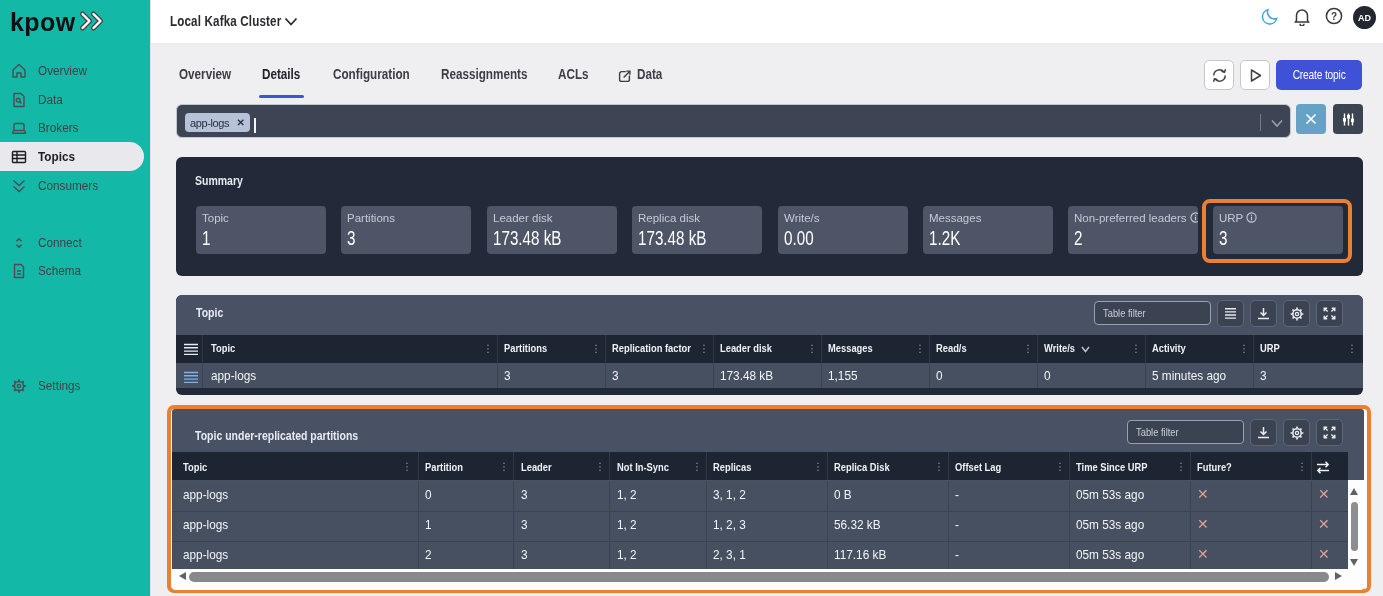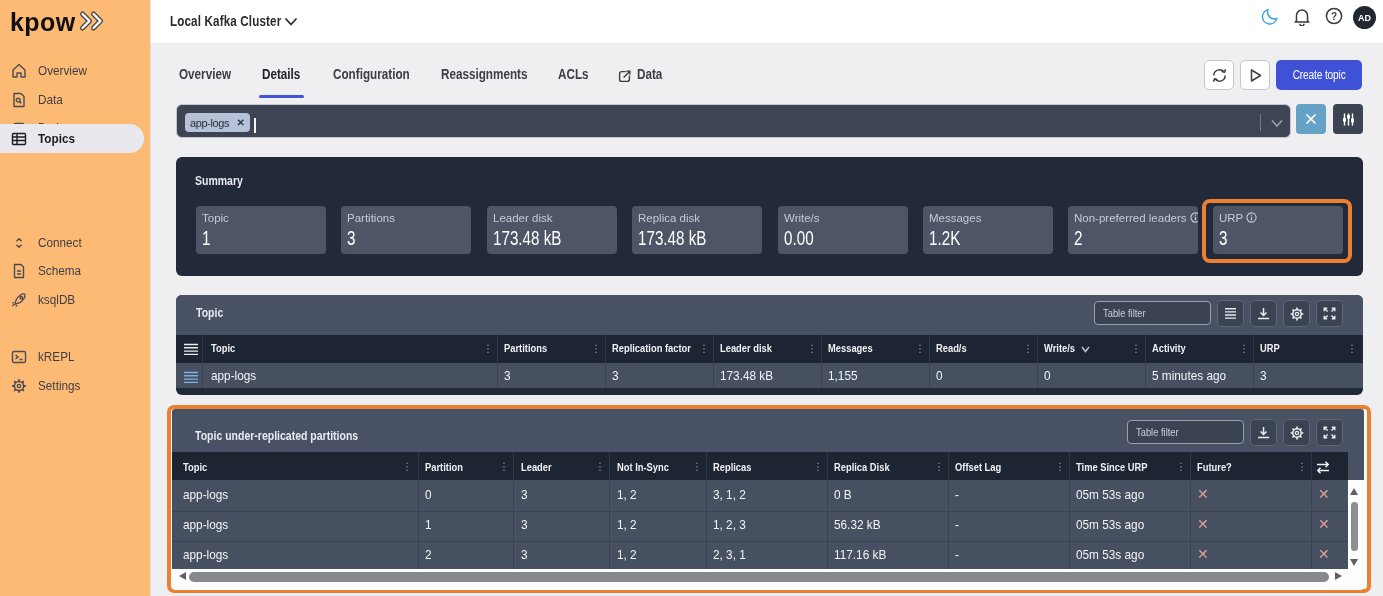--- a/index.html
+++ b/index.html
@@ -1,21 +1,21 @@
 <!DOCTYPE html>
 <html><head>
 <meta charset="utf-8">
 <style>
 * { margin:0; padding:0; box-sizing:border-box; }
 html,body { width:1383px; height:596px; overflow:hidden; }
 body { font-family:"Liberation Sans", sans-serif; background:#efeff1; position:relative; }
 .abs { position:absolute; }
 
 
-#sidebar { left:0; top:0; width:151px; height:596px; background:#fdba74; border-right:1px solid #e2e2e5; z-index:5; }
+#sidebar { left:0; top:0; width:151px; height:596px; background:#14b8a6; border-right:1px solid #e2e2e5; z-index:5; }
 #logo { position:absolute; left:10px; top:6px; }
 .sitem { position:absolute; left:0; width:144px; height:29px; display:flex; align-items:center; color:#3f4046; font-size:13.5px; }
 .sitem svg { position:absolute; left:11px; width:16px; height:16px; }
 .sitem span { position:absolute; left:38px; transform:scaleX(0.87); transform-origin:left center; white-space:nowrap; }
 .sitem.active { background:#e9e9ed; border-radius:0 15px 15px 0; color:#1c1c21; font-weight:bold; }
 
 
 #header { left:151px; top:0; width:1232px; height:44px; background:#ffffff; border-bottom:1px solid #ebebee; z-index:4; }
 #cluster { position:absolute; left:19px; top:12px; font-size:15.5px; color:#2a2a30; font-weight:bold; transform:scaleX(0.75); transform-origin:left center; letter-spacing:0.2px; }
 .hicon { position:absolute; top:8px; }
@@ -117,54 +117,45 @@
       </svg>
       <span>Data</span>
     </div>
   <div class="sitem" style="top:113px;">
       <svg viewBox="0 0 16 16" fill="none" stroke="#4b4c52" stroke-width="1.4">
         <path d="M3 10.5 V5 a1.5 1.5 0 0 1 1.5-1.5 h7 a1.5 1.5 0 0 1 1.5 1.5 v5.5"></path>
         <path d="M1.5 12.5 a1 1 0 0 0 1 0.8 h11 a1 1 0 0 0 1-0.8 l-1.2-2 H2.7 Z" stroke-linejoin="round"></path>
       </svg>
       <span>Brokers</span>
     </div>
-  <div class="sitem active" style="top:124px;">
+  <div class="sitem active" style="top:142px;">
       <svg viewBox="0 0 16 16" fill="none" stroke="#1c1c21" stroke-width="1.4">
         <rect x="1.5" y="2.5" width="13" height="11" rx="1"></rect>
         <path d="M1.5 6 H14.5 M1.5 9.5 H14.5 M6 2.5 V14"></path>
       </svg>
       <span>Topics</span>
+    </div>
+  <div class="sitem" style="top:171px;">
+      <svg viewBox="0 0 16 16" fill="none" stroke="#4b4c52" stroke-width="1.4">
+        <path d="M2.5 2.5 L8 7.5 L13.5 2.5 M2.5 8.5 L8 13.5 L13.5 8.5"></path>
+      </svg>
+      <span>Consumers</span>
     </div>
   <div class="sitem" style="top:256px;">
       <svg viewBox="0 0 16 16" fill="none" stroke="#4b4c52" stroke-width="1.4">
         <path d="M3.5 1.5 H10 L12.5 4 V14.5 H3.5 Z" stroke-linejoin="round"></path>
         <path d="M6 8 H10 M6 11 H10"></path>
       </svg>
       <span>Schema</span>
     </div>
   <div class="sitem" style="top:228px;">
       <svg viewBox="0 0 16 16" fill="none" stroke="#4b4c52" stroke-width="1.5">
         <path d="M5.5 6.3 L8 3.8 L10.5 6.3 M5.5 9.7 L8 12.2 L10.5 9.7"></path>
       </svg>
       <span>Connect</span>
-    </div>
-  <div class="sitem" style="top:285px;">
-      <svg viewBox="0 0 16 16" fill="none" stroke="#4b4c52" stroke-width="1.3">
-        <path d="M4.2 12 C4.4 8.6 6.2 5.2 9.2 3.2 C11 2 12.8 1.8 13.9 2.1 C14.2 3.2 14 5 12.8 6.8 C10.8 9.8 7.4 11.6 4.2 12 Z" stroke-linejoin="round"></path>
-        <circle cx="10.3" cy="5.8" r="1.3"></circle>
-        <path d="M1.5 14.3 C2 13 2.8 12.3 4 12.1 M1.2 11.2 L3 10.2 M4.8 14.8 L5.8 13"></path>
-      </svg>
-      <span>ksqlDB</span>
-    </div>
-  <div class="sitem" style="top:342px;">
-      <svg viewBox="0 0 16 16" fill="none" stroke="#4b4c52" stroke-width="1.4">
-        <rect x="1.5" y="2.5" width="13" height="11" rx="1.5"></rect>
-        <path d="M4.5 6 L7 8 L4.5 10 M8.5 10.5 H11.5"></path>
-      </svg>
-      <span>kREPL</span>
     </div>
   <div class="sitem" style="top:371px;text-align:right;">
       <svg viewBox="0 0 16 16" fill="none" stroke="#4b4c52">
         <circle cx="8" cy="8" r="4.6" stroke-width="1.5"></circle>
         <circle cx="8" cy="8" r="1.7" stroke-width="1.3"></circle>
         <g stroke-width="1.8">
           <path d="M8 1.2 V3 M8 13 V14.8 M1.2 8 H3 M13 8 H14.8 M3.2 3.2 L4.5 4.5 M11.5 11.5 L12.8 12.8 M12.8 3.2 L11.5 4.5 M4.5 11.5 L3.2 12.8"></path>
         </g>
       </svg>
       <span>Settings</span>

